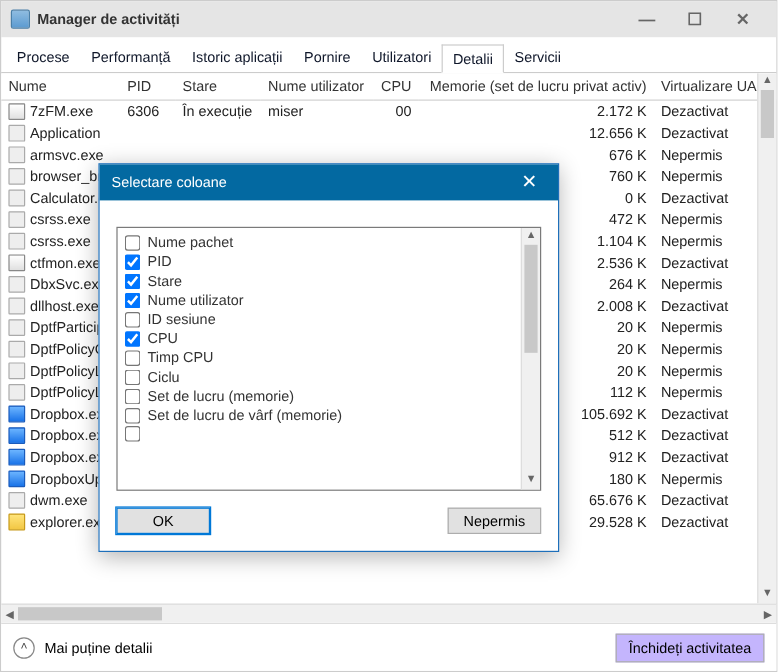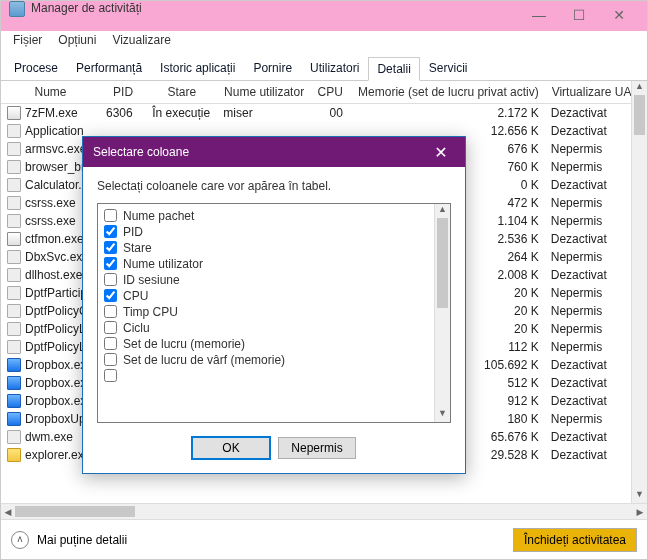--- a/index.html
+++ b/index.html
@@ -17,23 +17,24 @@
     border: 1px solid #ccc;
     width: 648px;
     height: 560px;
     display: flex;
     flex-direction: column;
     background: #fff;
   }
   .titlebar {
     height: 30px;
     display: flex;
-    align-items: flex-start;
+    align-items: center;
     padding: 0 8px;
-    background: #f9a8d4;
+    background: #e5e5e5;
+    font-weight: bold;
   }
   .titlebar .app-icon {
     width: 16px; height: 16px;
     margin-right: 6px;
     display: inline-block;
     background: linear-gradient(#8fbce0,#5c9bd1);
     border: 1px solid #4a7fa8;
     border-radius: 2px;
     position: relative;
   }
@@ -82,21 +83,21 @@
     flex: 1;
     overflow: hidden;
     position: relative;
   }
   table {
     width: 100%;
     border-collapse: collapse;
     font-size: 12px;
   }
   thead th {
-    text-align: center;
+    text-align: left;
     font-weight: normal;
     padding: 4px 6px;
     border-bottom: 1px solid #ddd;
     background: #fff;
     color: #333;
     white-space: nowrap;
   }
   thead th.right, tbody td.right { text-align: right; }
   tbody td {
     padding: 2px 6px;
@@ -127,21 +128,21 @@
   .statusbar .chevron {
     width: 18px; height: 18px;
     border: 1px solid #888;
     border-radius: 50%;
     display: flex; align-items:center; justify-content:center;
     margin-right: 8px; font-size:10px; color:#444;
   }
   .statusbar .end-btn {
     margin-left: auto;
     border: 1px solid #adadad;
-    background: #eab308;
+    background: #c4b5fd;
     padding: 4px 10px;
     font-size: 12px;
     font-family: inherit;
   }
   .scroll-vert {
     position: absolute; right:0; top:0; bottom:0; width:16px;
     background: #f0f0f0;
     border-left: 1px solid #ddd;
   }
   .scroll-vert .thumb {
@@ -164,21 +165,21 @@
     width: 384px;
     background: #fff;
     border: 1px solid #1e6fba;
     box-shadow: 0 4px 18px rgba(0,0,0,0.3);
     z-index: 10;
     display: flex;
     flex-direction: column;
   }
   .dialog-title {
     height: 30px;
-    background: #701a75;
+    background: #0369a1;
     color: #fff;
     display: flex;
     align-items: center;
     padding: 0 10px;
     font-size: 12px;
   }
   .dialog-title .close {
     margin-left: auto;
     width: 28px; text-align: center; font-size: 16px;
   }
@@ -191,29 +192,29 @@
     border: 1px solid #7a7a7a;
     height: 220px;
     overflow: hidden;
     position: relative;
   }
   .dialog-list-inner {
     padding: 4px;
   }
   .dl-item {
     display: flex;
-    align-items: flex-start;
+    align-items: flex-end;
     padding: 1px 2px;
     gap: 6px;
   }
   .dl-item input { margin:0; }
   .dialog-list .scroll-vert { top:0;bottom:0;right:0; }
   .dialog-list .scroll-vert .thumb{ top:14px; height:90px; }
   .dialog-buttons {
-    display:flex; justify-content:center; gap:8px;
+    display:flex; justify-content:space-between; gap:8px;
     padding: 10px 14px 14px 14px;
   }
   .dialog-buttons button {
     width: 78px; height: 22px;
     font-size: 12px; font-family: inherit;
     background: #e1e1e1;
     border: 1px solid #adadad;
   }
   .dialog-buttons button.primary {
     border: 1px solid #0078d7;
@@ -227,25 +228,20 @@
   <div class="titlebar">
     <span class="app-icon"></span>
     <span class="title">Manager de activități</span>
     <div class="win-controls">
       <div>—</div>
       <div>☐</div>
       <div>✕</div>
     </div>
   </div>
 
-  <div class="menubar">
-    <div>Fișier</div>
-    <div>Opțiuni</div>
-    <div>Vizualizare</div>
-  </div>
 
   <div class="tabbar">
     <div class="tab">Procese</div>
     <div class="tab">Performanță</div>
     <div class="tab">Istoric aplicații</div>
     <div class="tab">Pornire</div>
     <div class="tab">Utilizatori</div>
     <div class="tab active">Detalii</div>
     <div class="tab">Servicii</div>
   </div>
@@ -466,21 +462,20 @@
     <button class="end-btn">Închideți activitatea</button>
   </div>
 </div>
 
 <div class="dialog">
   <div class="dialog-title">
     <span>Selectare coloane</span>
     <span class="close">✕</span>
   </div>
   <div class="dialog-body">
-    <div>Selectați coloanele care vor apărea în tabel.</div>
     <div class="dialog-list">
       <div class="dialog-list-inner" id="dlg-list">
           <div class="dl-item">
             <input type="checkbox" style="">
             <span>Nume pachet</span>
           </div>
           <div class="dl-item">
             <input type="checkbox" checked="" style="">
             <span>PID</span>
           </div>

